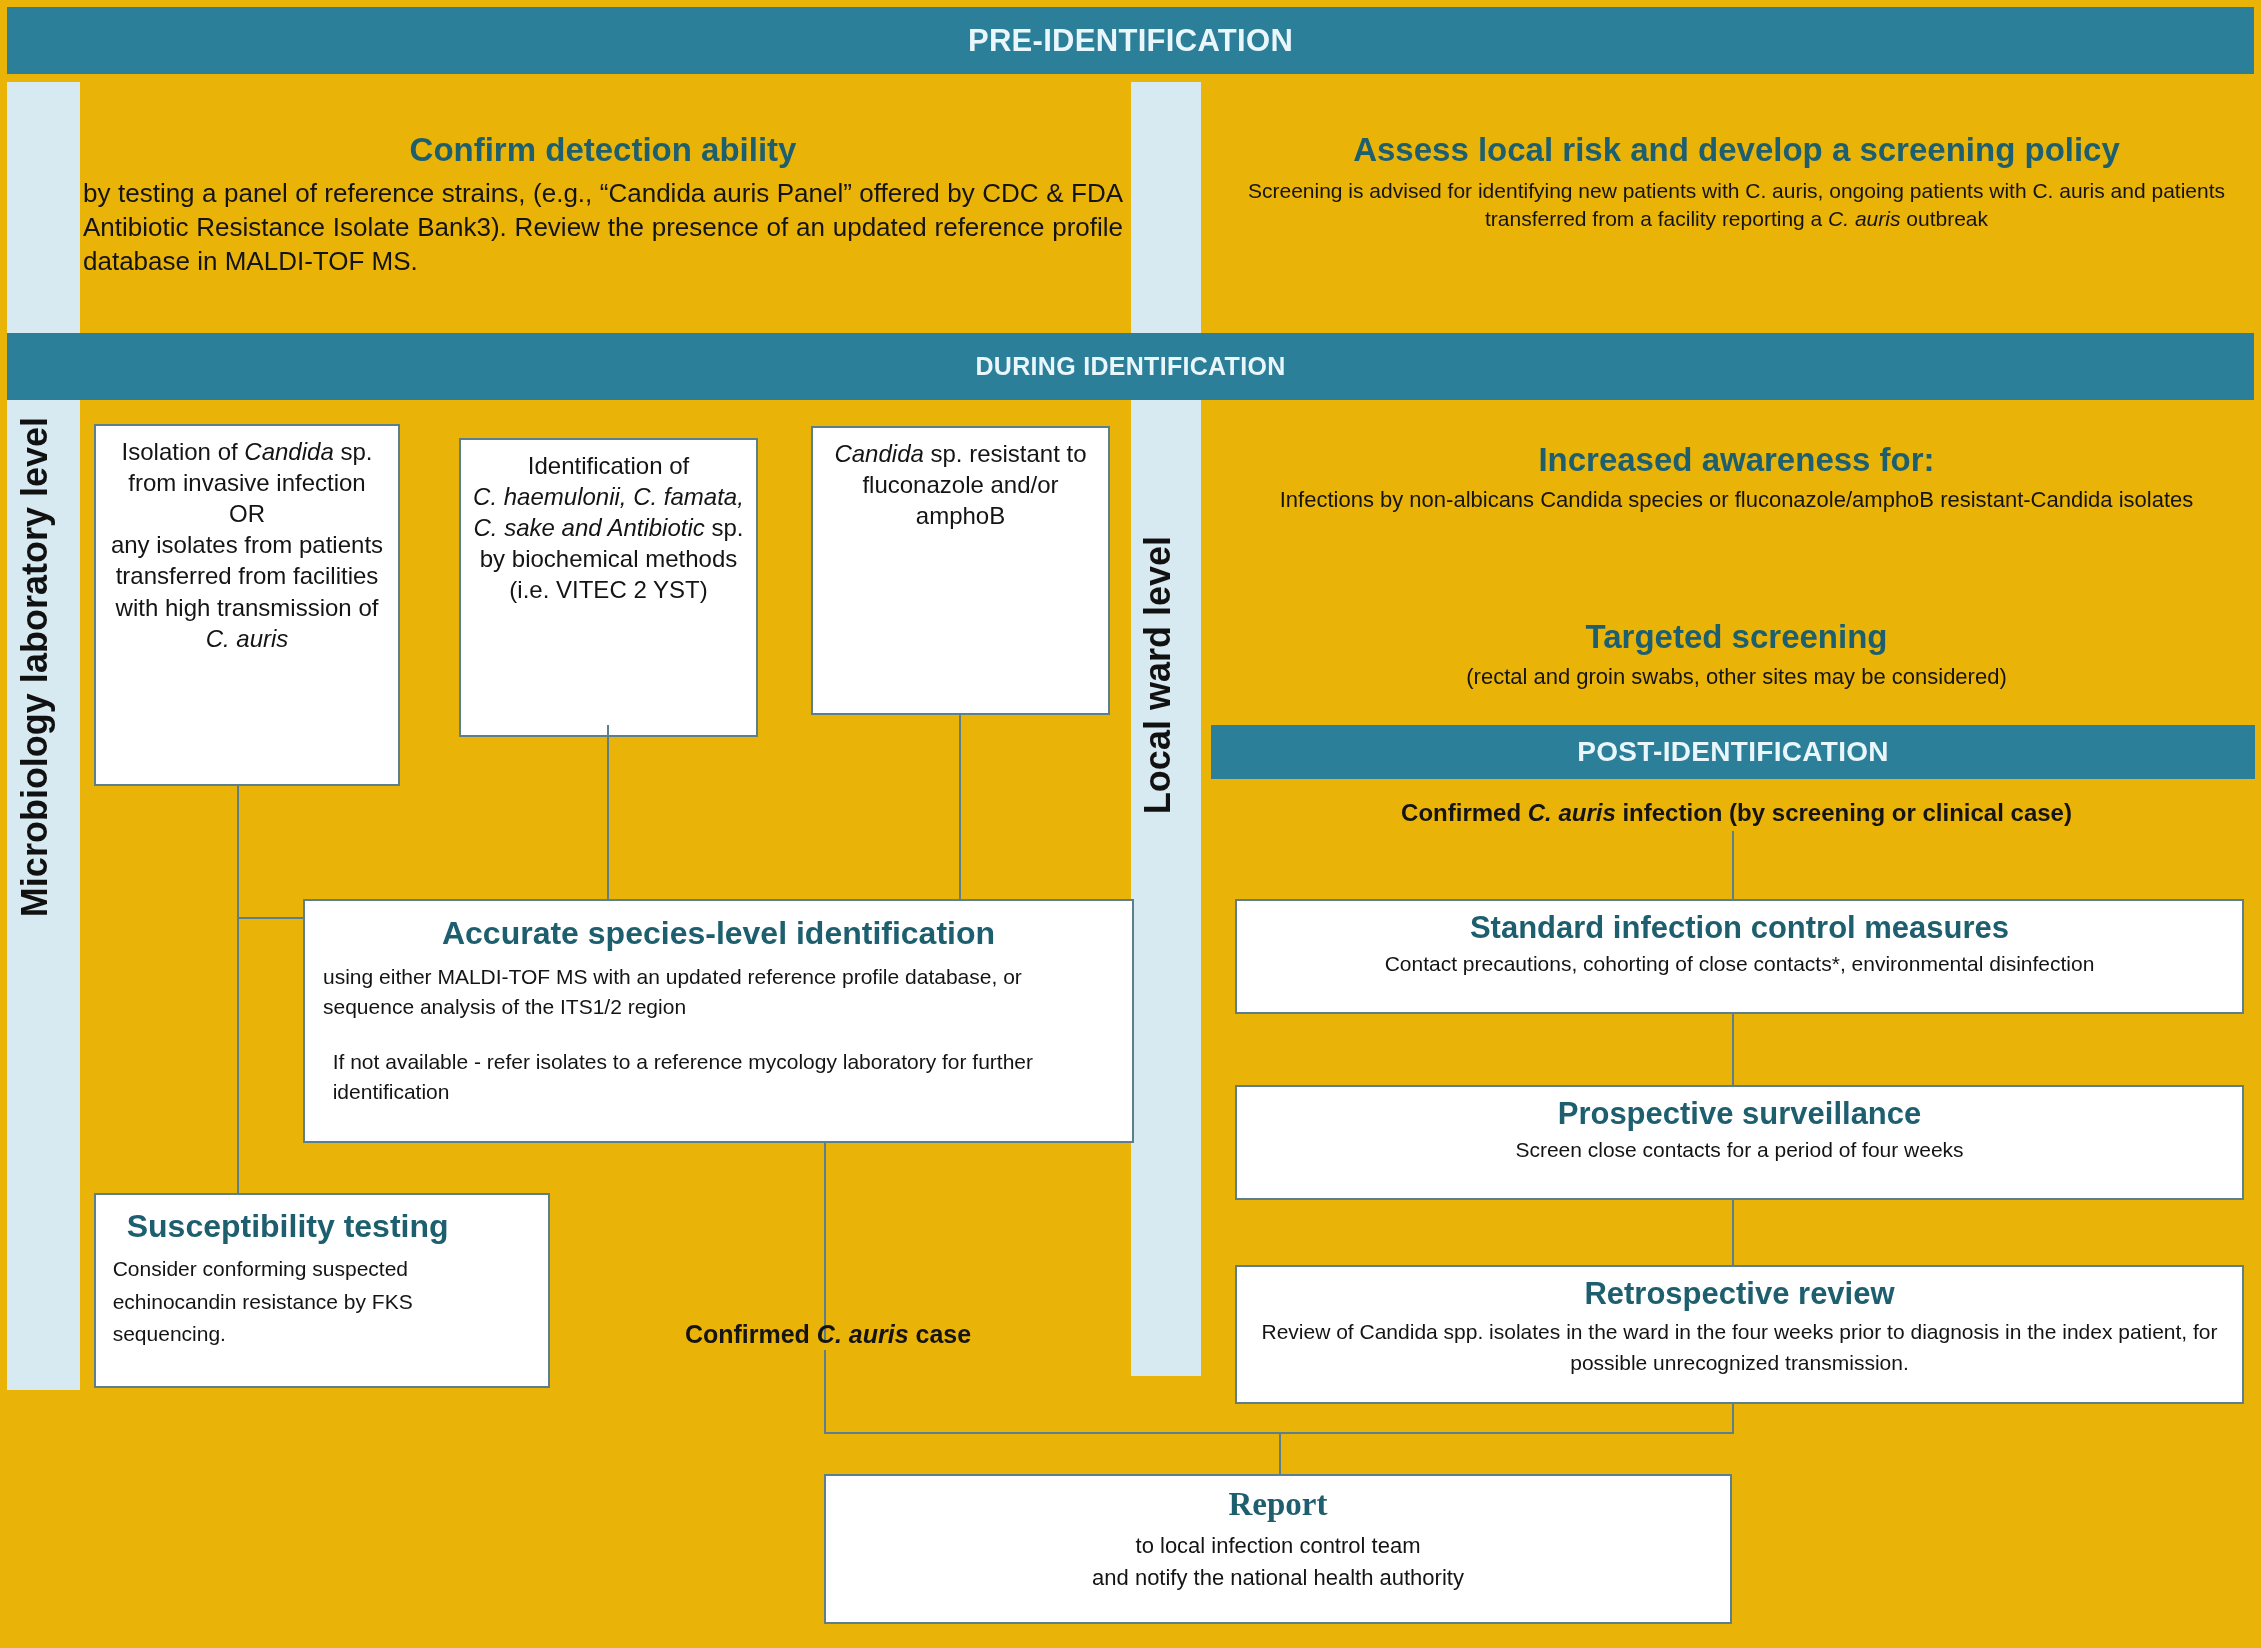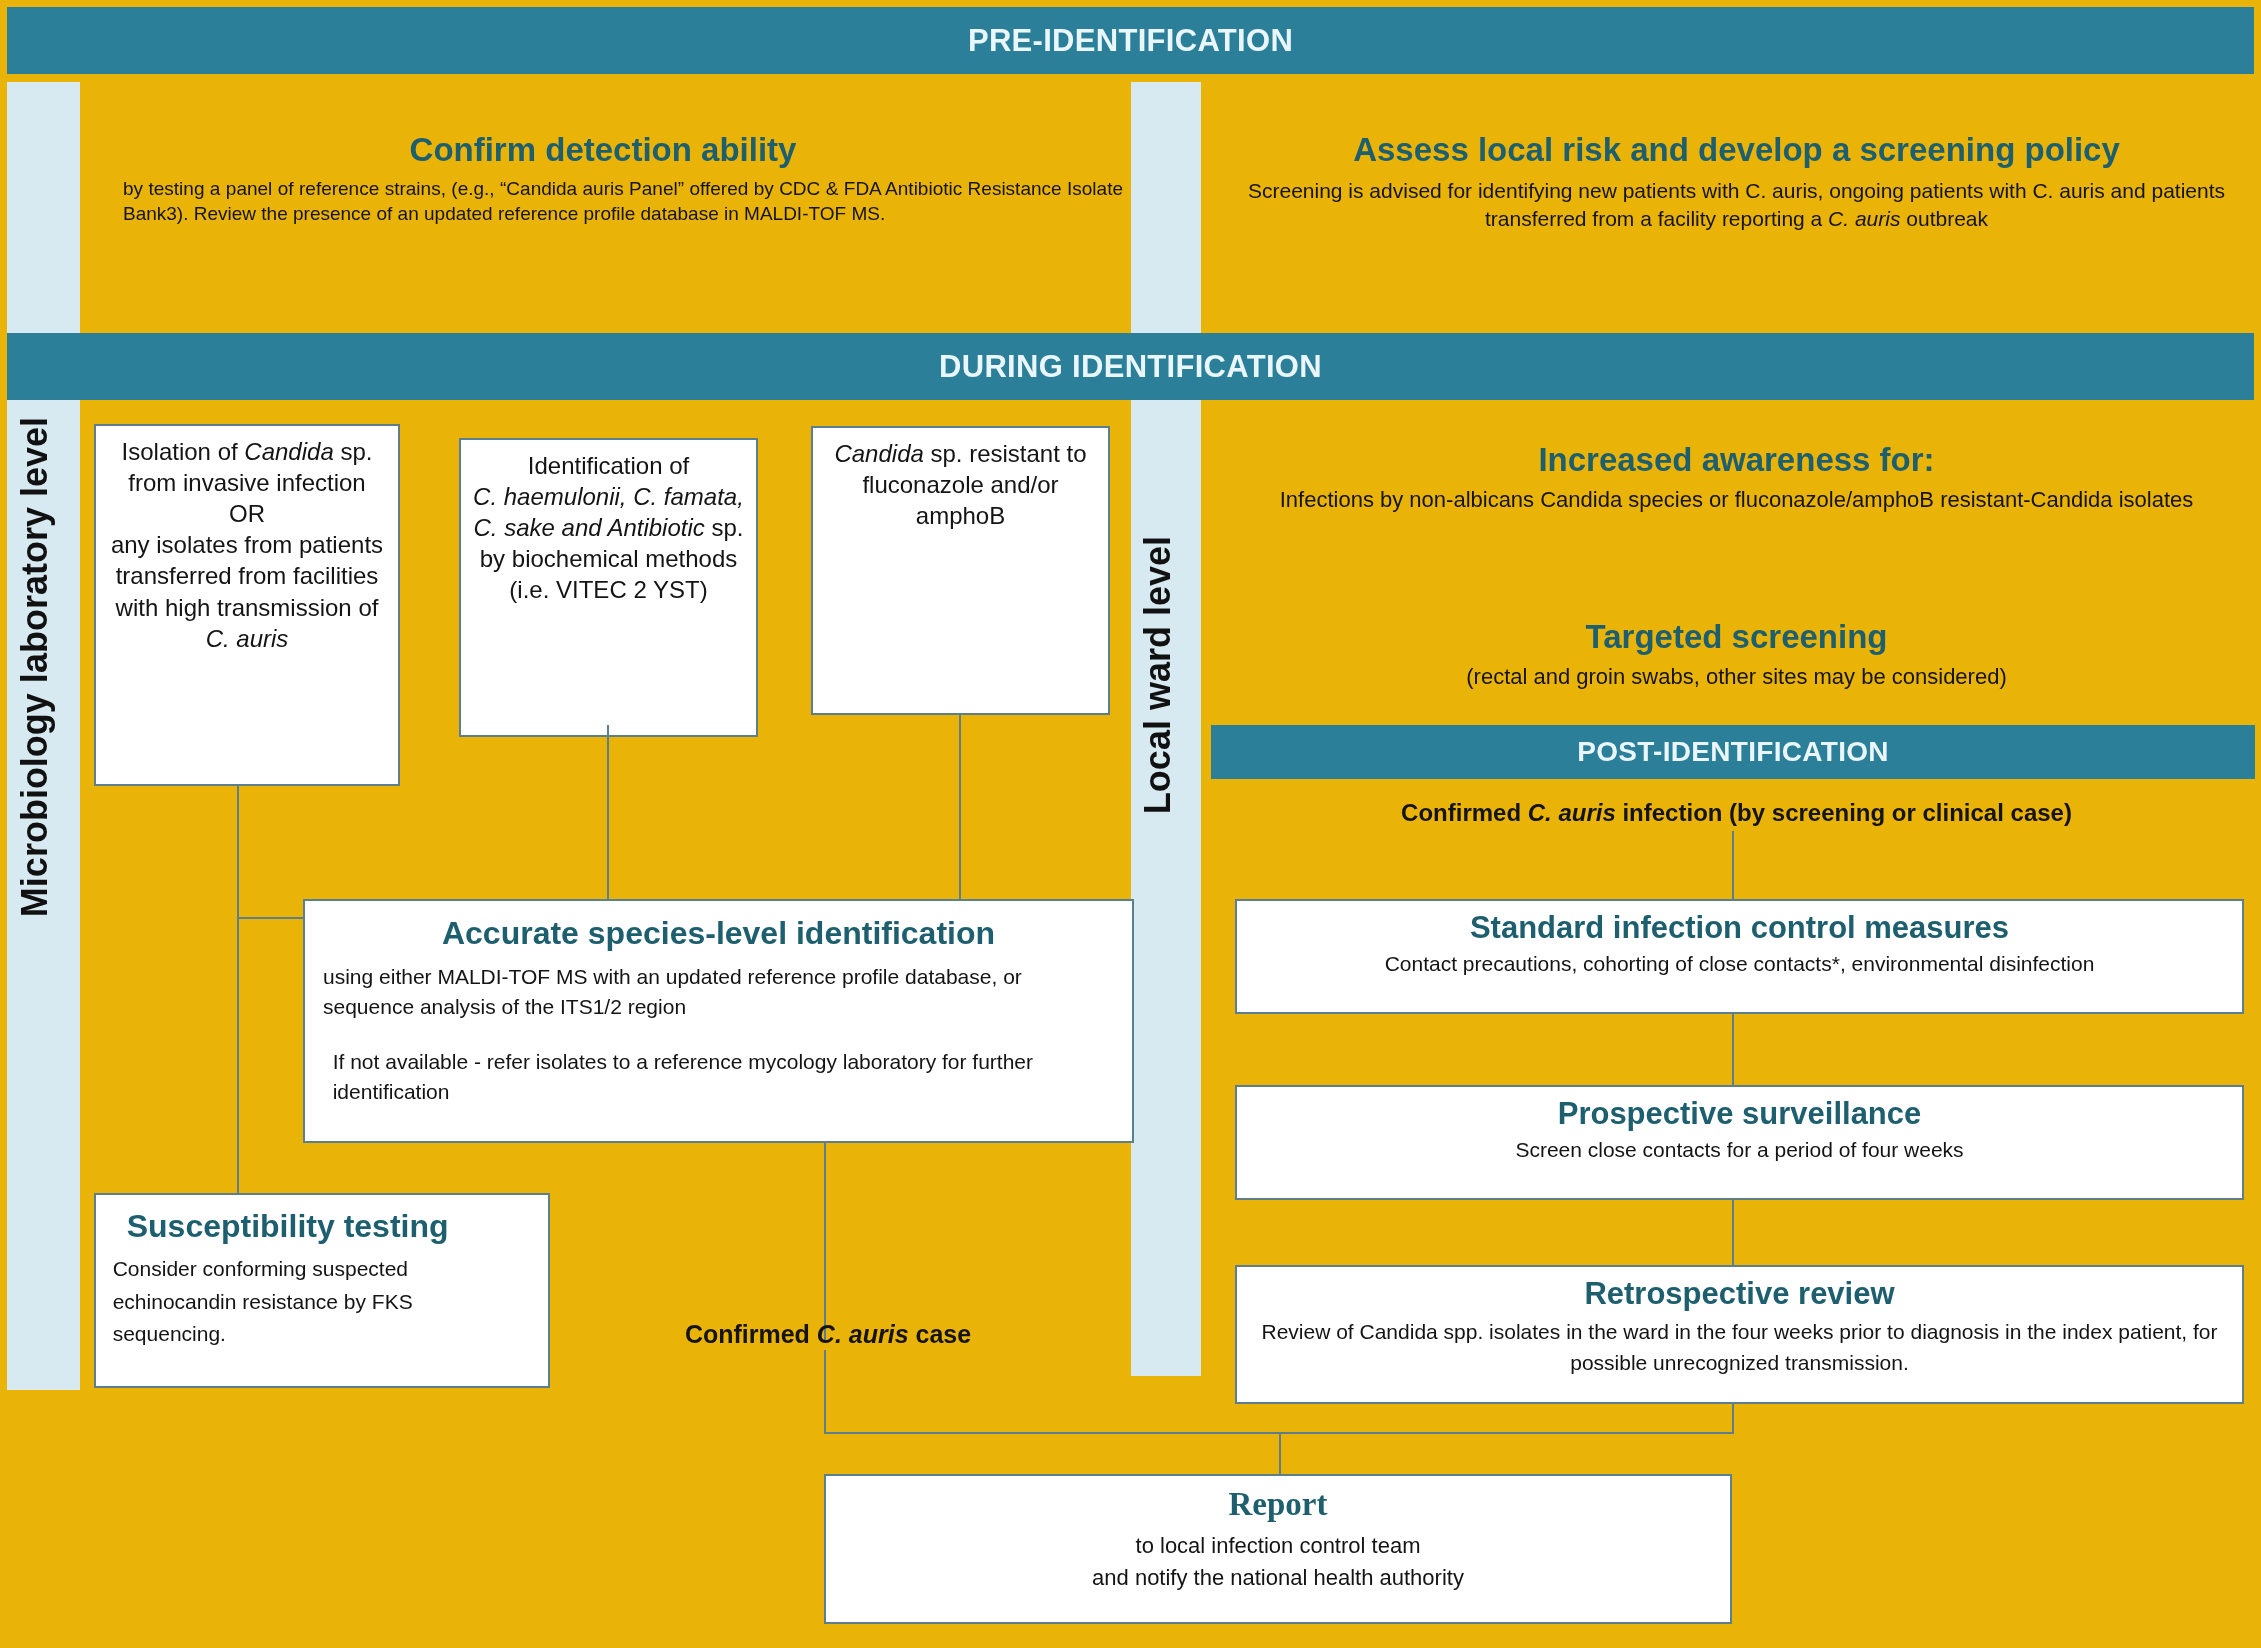--- a/index.html
+++ b/index.html
@@ -27,21 +27,21 @@
   .sec-bar{
     position:absolute;
     background:#2c7f99;
     color:#e9f6fb;
     font-weight:bold;
     letter-spacing:0.3px;
     display:flex;align-items:center;justify-content:center;
     text-align:center;
   }
   #bar-pre{left:7px;top:7px;width:2247px;height:67px;font-size:31px;}
-  #bar-during{left:7px;top:333px;width:2247px;height:67px;font-size:31px;}
+  #bar-during{left:7px;top:333px;width:2247px;height:67px;font-size:25px;}
   #bar-post{left:1211px;top:725px;width:1044px;height:54px;font-size:28px;}
 
   
   .vlabel{
     position:absolute;
     writing-mode:vertical-rl;
     transform:rotate(180deg);
     font-weight:bold;
     color:#111;
     white-space:nowrap;
@@ -91,21 +91,21 @@
 
   <div class="sec-bar" id="bar-during">DURING IDENTIFICATION</div>
 
   <div class="sec-bar" id="bar-post">POST-IDENTIFICATION</div>
 
   <div class="vlabel" id="vl-micro">Microbiology laboratory level</div>
   <div class="vlabel" id="vl-ward">Local ward level</div>
 
   <div class="plain" style="left:83px;top:132px;width:1040px;">
     <div class="ttl" style="font-size:33px;">Confirm detection ability</div>
-    <div class="sub j" style="font-size:19px;margin-top:8.3px;margin-left:40px;">by testing a panel of reference strains, (e.g., “Candida auris Panel” offered by CDC &amp; FDA Antibiotic Resistance Isolate Bank3). Review the presence of an updated reference profile database in MALDI-TOF MS.</div>
+    <div class="sub j" style="font-size:26px;margin-top:8.3px;">by testing a panel of reference strains, (e.g., “Candida auris Panel” offered by CDC &amp; FDA Antibiotic Resistance Isolate Bank3). Review the presence of an updated reference profile database in MALDI-TOF MS.</div>
   </div>
 
   <div class="plain" style="left:1225px;top:132px;width:1023px;">
     <div class="ttl" style="font-size:33px;">Assess local risk and develop a screening policy</div>
     <div class="sub c" style="font-size:21px;margin-top:8.3px;"><span>Screening is advised for identifying new patients with C. auris, ongoing patients with C. auris and patients transferred from a facility reporting a </span><span class="i">C. auris</span><span> outbreak</span></div>
   </div>
 
   <div class="box center" style="left:94px;top:424px;width:306px;height:362px;">
     <div class="sub c" style="font-size:24px;"><span>Isolation of </span><span class="i">Candida</span><span> sp. from invasive infection OR</span><br>
       <span>any isolates from patients transferred from facilities with high transmission of </span><span class="i">C. auris</span></div>

